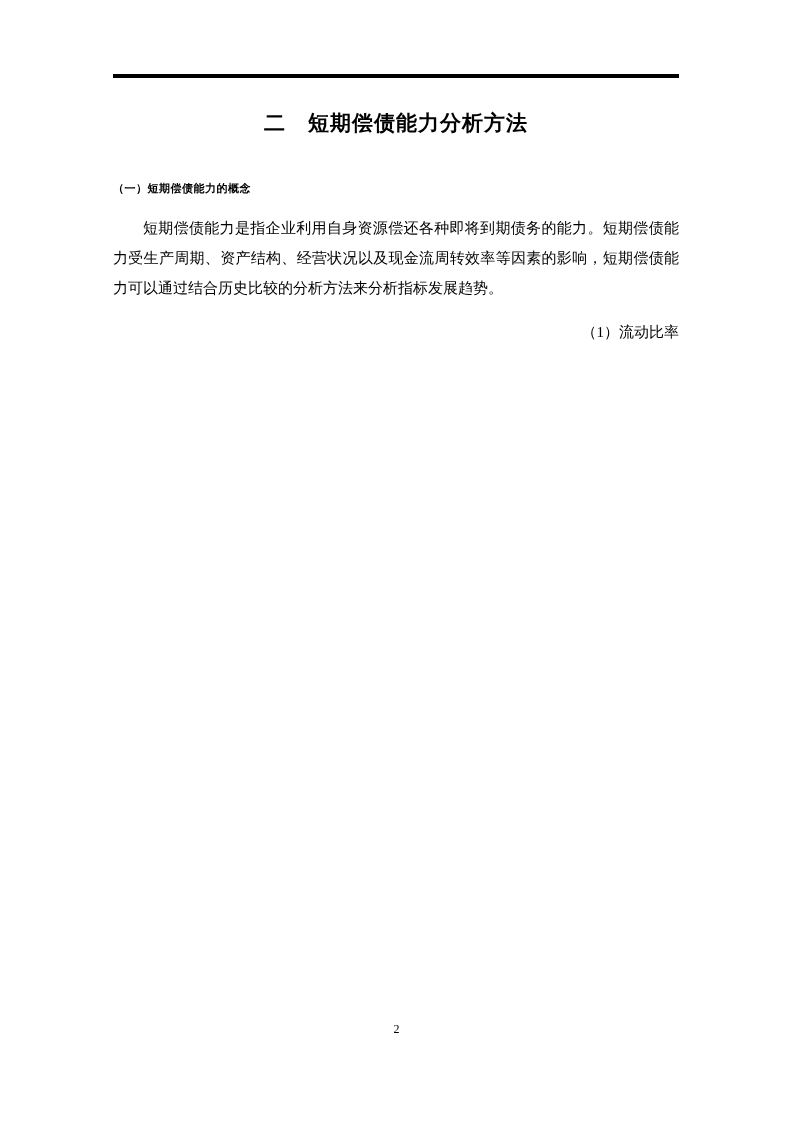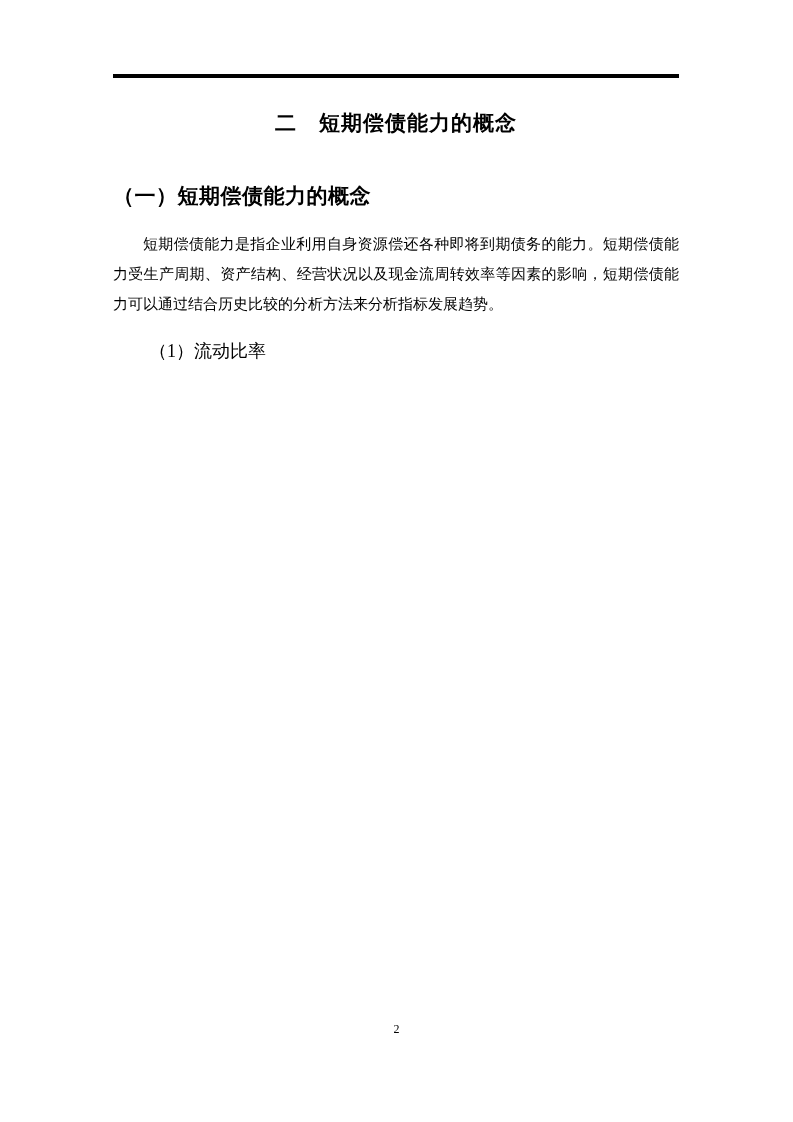--- a/index.html
+++ b/index.html
@@ -37,21 +37,21 @@
     font-family: "DejaVu Sans", "Liberation Sans", sans-serif;
     font-size: 21px;
     font-weight: bold;
     text-align: center;
     margin: 30px 0 0 0;
     letter-spacing: 1px;
     line-height: 1.5;
   }
   h2.section-heading {
     font-family: "DejaVu Sans", "Liberation Sans", sans-serif;
-    font-size: 21px;
+    font-size: 11px;
     font-weight: bold;
     margin: 40px 0 0 0;
     line-height: 1.6;
     letter-spacing: 0.5px;
   }
   h3.sub-heading {
     font-family: "DejaVu Sans", "Liberation Sans", sans-serif;
     font-size: 15px;
     font-weight: bold;
     margin: 28px 0 0 0;
@@ -60,24 +60,25 @@
   }
   p.body-text {
     font-size: 15px;
     line-height: 2.0;
     margin: 16px 0 0 0;
     text-align: justify;
     text-justify: inter-ideograph;
     text-indent: 2em;
   }
   p.item-label {
-    font-size: 18px;
+    font-size: 15px;
     line-height: 2.0;
     margin: 14px 0 0 0;
     text-indent: 2em;
+    text-align: right;
   }
   sup {
     font-size: 0.65em;
     vertical-align: super;
     line-height: 0;
   }
   .page-number {
     position: absolute;
     left: 0;
     right: 0;
@@ -88,21 +89,21 @@
   }
 </style>
 </head>
 <body>
 
 <div class="page">
   <div class="content">
 
     <div class="top-rule"></div>
 
-    <h1 class="doc-title">二　短期偿债能力的概念</h1>
+    <h1 class="doc-title">二　短期偿债能力分析方法</h1>
 
     <h2 class="section-heading">（一）短期偿债能力的概念</h2>
 
     <p class="body-text">短期偿债能力是指企业利用自身资源偿还各种即将到期债务的能力。短期偿债能力受生产周期、资产结构、经营状况以及现金流周转效率等因素的影响，短期偿债能力可以通过结合历史比较的分析方法来分析指标发展趋势。</p>
 
 
 
 
     <p class="item-label">（1）流动比率</p>
 

